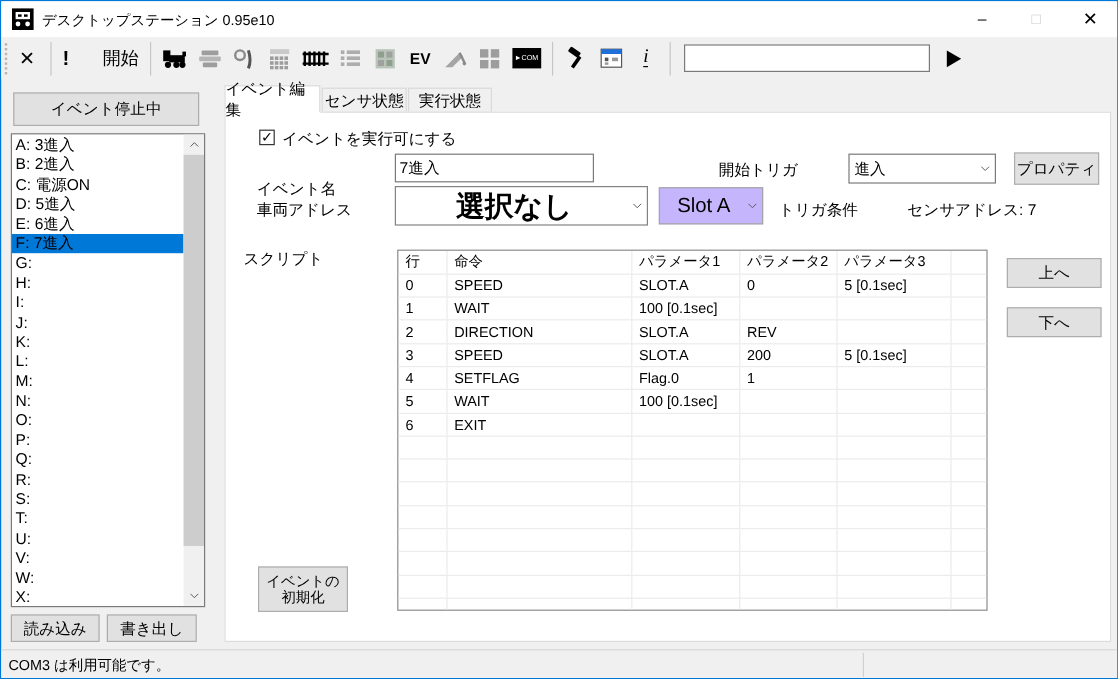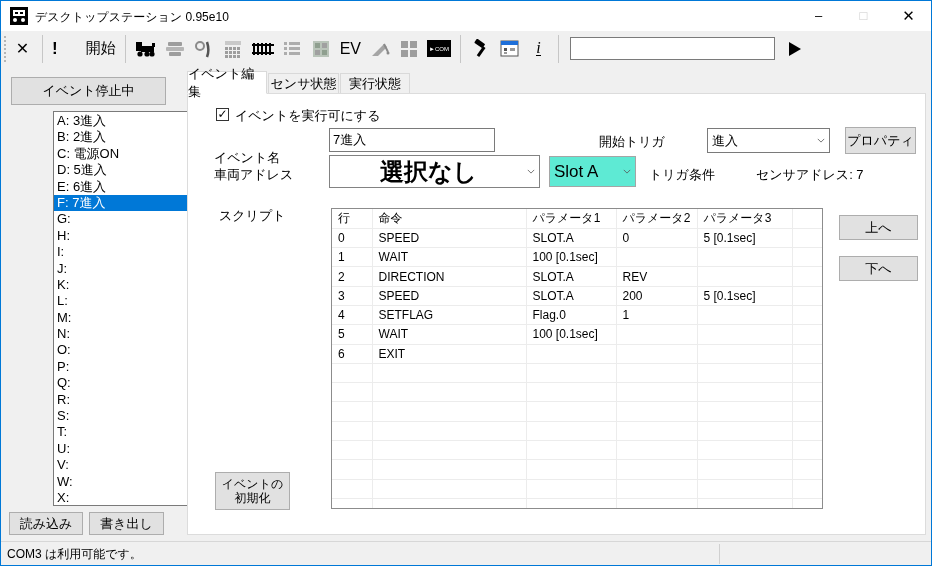--- a/index.html
+++ b/index.html
@@ -17,33 +17,33 @@
   .winbtn.close { font-size:15px; }
 
   
   .toolbar { position:absolute; left:0; top:30px; width:100%; height:35px; background:#f0f0f0; display:flex; align-items:center; }
   .grip { width:4px; height:26px; margin-left:3px; border-left:2px dotted #b5b5b5; }
   .tbtn { height:27px; min-width:27px; display:flex; align-items:center; justify-content:center; padding:0 3px; margin:0 1px; }
   .tsep { width:1px; height:28px; background:#c6c6c6; margin:0 5px; }
   .start-label { font-size:15px; margin-left:4px;padding-left:24px; }
   .excl { font-weight:bold; font-size:17px; }
   .xglyph { font-size:16px; font-weight:bold; }
-  .ev-label { font-weight:normal; font-size:16px; }
+  .ev-label { font-weight:bold; font-size:13px; }
   .com-box { width:24px; height:17px; background:#000; color:#fff; font-size:6px; display:flex; align-items:center; justify-content:center; letter-spacing:0; }
   .cmd-input { width:205px; height:23px; border:1px solid #7a7a7a; background:#fff; font-size:12px; padding:0 3px; margin-left:6px; }
   .play { width:0; height:0; border-left:12px solid #000; border-top:7px solid transparent; border-bottom:7px solid transparent; margin-left:10px; }
   .info-i { font-family:"Liberation Serif","DejaVu Serif",serif; font-size:16px; font-style:italic; border-bottom:1px solid #000; line-height:14px; }
 
   
   .btn { background:#e1e1e1; border:1px solid #adadad; display:flex; align-items:center; justify-content:center; font-size:13px; }
   .event-status { position:absolute; left:10px; top:76px; width:155px; height:28px; }
-  .listbox { position:absolute; left:8px; top:110px; width:162px; height:395px; background:#fff; border:1px solid #7a7a7a; overflow:hidden;margin-left:44px; }
+  .listbox { position:absolute; left:8px; top:110px; width:162px; height:395px; background:#fff; border:1px solid #7a7a7a; overflow:hidden; }
   .lb-items { position:absolute; left:0; top:1px; right:17px; bottom:0; }
   .lb-item { height:16.4px; line-height:16.4px; padding-left:3px; font-size:13px; white-space:nowrap; }
-  .lb-item.selected { background:#0078d7; color:#ffffff; }
+  .lb-item.selected { background:#0078d7; color:#000000; }
   .scrollbar { position:absolute; right:0; top:0; width:17px; height:100%; background:#f0f0f0; }
   .sb-arrow { position:absolute; left:0; width:17px; height:17px; display:flex; align-items:center; justify-content:center; }
   .sb-thumb { position:absolute; left:0; top:17px; width:17px; height:326px; background:#cdcdcd; }
   .chev { width:8px; height:5px; }
   .load-btn { position:absolute; left:8px; top:511px; width:74px; height:23px; }
   .export-btn { position:absolute; left:88px; top:511px; width:75px; height:23px; }
 
   
   .tabpage { position:absolute; left:186px; top:92px; width:739px; height:442px; background:#fff; border:1px solid #dcdcdc; }
   .tab { position:absolute; height:21px; display:flex; align-items:center; justify-content:center; font-size:13px; border:1px solid #d9d9d9; background:#f0f0f0; }
@@ -54,21 +54,21 @@
 
   
   .lbl { position:absolute; font-size:13px; }
   .checkbox { position:absolute; left:215px; top:107px; width:13px; height:13px; background:#fff; border:1px solid #333; font-size:12px; line-height:11px; text-align:center; }
   .textinput { position:absolute; background:#fff; border:1px solid #7a7a7a; font-size:13px; padding:0 3px; font-family:inherit; }
   .combo { position:absolute; background:#fff; border:1px solid #7a7a7a; display:flex; align-items:center; }
   .combo .val { flex:1; padding-left:4px; }
   .combo .arrow { width:16px; display:flex; align-items:center; justify-content:center; }
   .combo.big { border:1px solid #828282; }
   .combo.big .val { font-size:24px; font-weight:bold;text-align:center; }
-  .combo.slot { background:#5eead4; border:1px solid #a5a5a5; }
+  .combo.slot { background:#c4b5fd; border:1px solid #a5a5a5;text-align:center; }
   .combo.slot .val { font-size:17px; }
 
   
   .script-table-wrap { position:absolute; left:330px; top:207px; width:492px; height:301px; border:1px solid #8c8c8c; background:#fff; overflow:hidden; }
   table { border-collapse:collapse; table-layout:fixed; width:492px; }
   col.c0{width:40px} col.c1{width:154px} col.c2{width:90px} col.c3{width:81px} col.c4{width:95px} col.c5{width:32px}
   th,td { height:19.3px; font-size:12px; font-weight:normal; text-align:left; padding:0 0 0 6px; border-right:1px solid #ececec; border-bottom:1px solid #ececec; white-space:nowrap; overflow:hidden; }
   .upbtn { position:absolute; left:838px; top:214px; width:79px; height:25px; }
   .downbtn { position:absolute; left:838px; top:255px; width:79px; height:25px; }
   .initbtn { position:absolute; left:214px; top:471px; width:75px; height:38px; flex-direction:column; line-height:14px; font-size:12px; }
@@ -321,21 +321,21 @@
     <span class="val">Slot A</span>
     <span class="arrow">
         <svg class="chev" viewBox="0 0 10 6">
           <path d="M1 1 L5 5 L9 1" stroke="#555" fill="none"></path>
         </svg>
       </span>
   </div>
   <span class="lbl" style="left:648px; top:165px;">トリガ条件</span>
   <span class="lbl" style="left:755px; top:165px;">センサアドレス: 7</span>
 
-  <span class="lbl" style="left:218px; top:206px;text-align:right;">スクリプト</span>
+  <span class="lbl" style="left:202px; top:206px;text-align:right;">スクリプト</span>
 
   <div class="script-table-wrap">
     <table>
       <colgroup>
           <col class="c0">
           <col class="c1">
           <col class="c2">
           <col class="c3">
           <col class="c4">
           <col class="c5">

